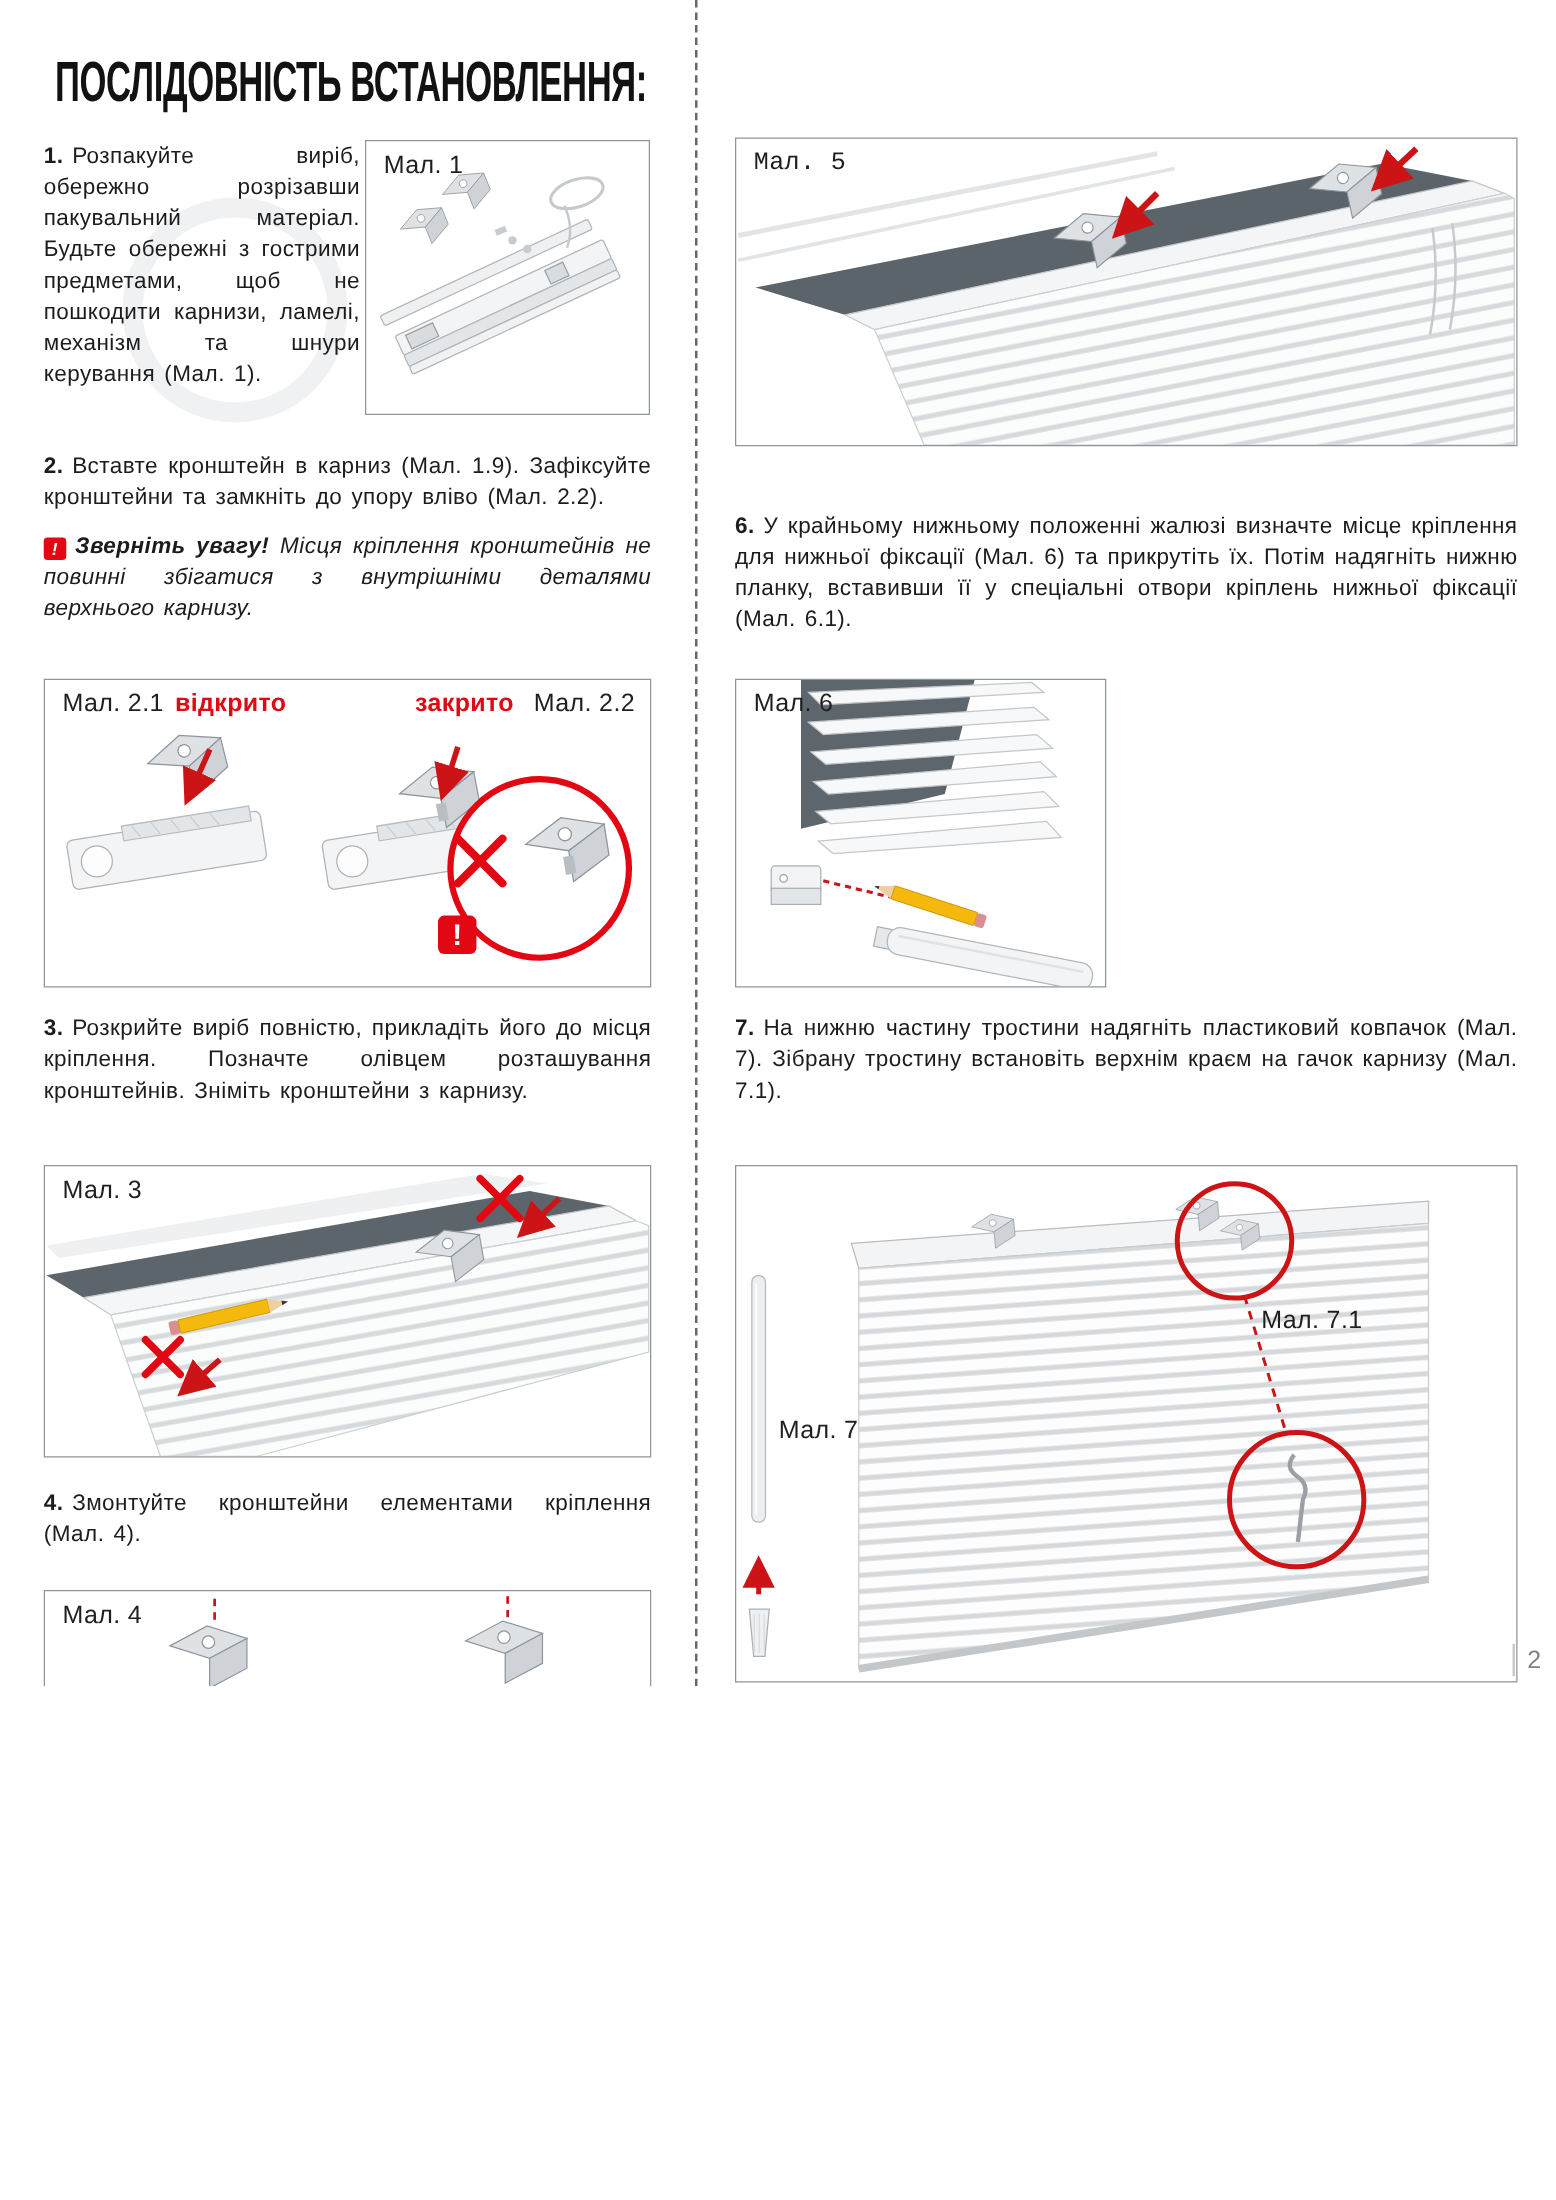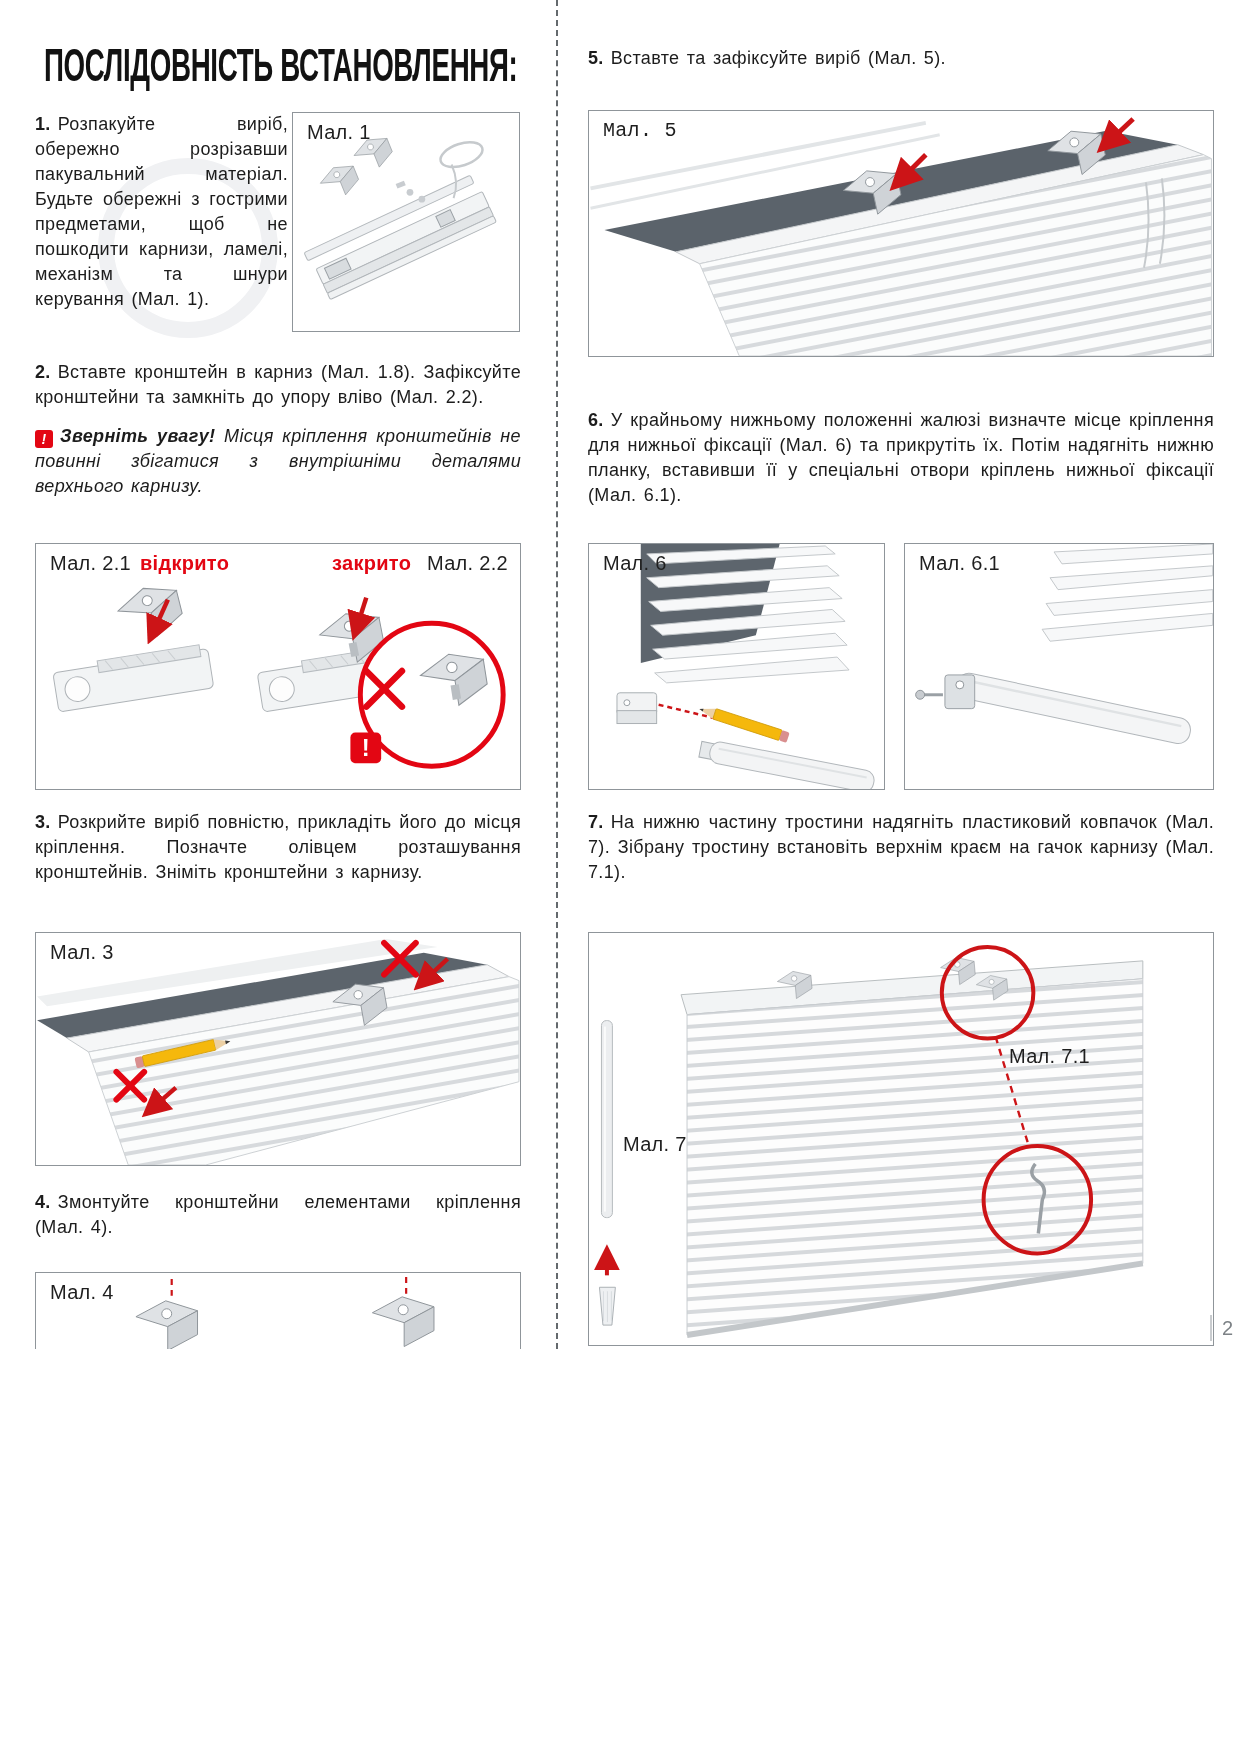--- a/index.html
+++ b/index.html
@@ -84,21 +84,21 @@
         </g>
         <ellipse cx="170" cy="42" rx="22" ry="11" transform="rotate(-18 170 42)" fill="none" stroke="#c6cacd" stroke-width="2.5"></ellipse>
         <path d="M160,52 q8,18 2,34" fill="none" stroke="#c6cacd" stroke-width="2"></path>
         <circle cx="118" cy="80" r="3.4" fill="#c8ccd0"></circle>
         <circle cx="130" cy="87" r="3.4" fill="#c8ccd0"></circle>
         <rect x="104" y="70" width="9" height="5" transform="rotate(-22 108 72)" fill="#c8ccd0"></rect>
       </svg>
     </div>
 
     <p class="step" style="left:35px; top:360px; width:486px;">
-      <b class="num">2.</b><span>Вставте кронштейн в карниз (Мал. 1.8). Зафіксуйте кронштейни та замкніть до упору вліво (Мал. 2.2).</span>
+      <b class="num">2.</b><span>Вставте кронштейн в карниз (Мал. 1.9). Зафіксуйте кронштейни та замкніть до упору вліво (Мал. 2.2).</span>
     </p>
 
     <p class="warn" style="left:35px; top:424px; width:486px;">
       <span class="warn-icon">!</span><b>Зверніть увагу!</b> <span>Місця кріплення кронштейнів не повинні збігатися з внутрішніми деталями верхнього карнизу.</span>
     </p>
 
     <div class="figure" style="left:35px; top:543px; width:486px; height:247px;">
       <div class="fig-label" style="left:14px; top:8px;">Мал. 2.1</div>
       <div class="fig-label red" style="left:104px; top:8px;">відкрито</div>
       <div class="fig-label red" style="left:296px; top:8px;">закрито</div>
@@ -242,23 +242,20 @@
           </g>
         <g transform="translate(396,174) rotate(90)">
             <use href="#f4scr"></use>
           </g>
         <g transform="translate(330,298) rotate(-72)">
             <use href="#f4drill"></use>
           </g>
       </svg>
     </div>
 
-    <p class="step" style="left:588px; top:46px; width:626px;">
-      <b class="num">5.</b><span>Вставте та зафіксуйте виріб (Мал. 5).</span>
-    </p>
 
     <div class="figure" style="left:588px; top:110px; width:626px; height:247px;">
       <div class="fig-label" style="left:14px; top:8px;font-family:Liberation Mono, monospace;">Мал. 5</div>
       <svg viewBox="0 0 626 247">
         <defs>
           <marker id="f5ah" viewBox="0 0 10 10" refX="8" refY="5" markerWidth="6.5" markerHeight="6.5" orient="auto">
               <path d="M0,0 L10,5 L0,10 z" fill="#cc1417"></path>
             </marker>
           <pattern id="f5sl" width="14" height="14" patternUnits="userSpaceOnUse" patternTransform="rotate(-11)">
             <rect width="14" height="14" fill="#fbfcfc"></rect>
@@ -313,37 +310,20 @@
           <rect x="70" y="0" width="8" height="11" rx="2" fill="#d98f8f"></rect>
         </g>
         <g transform="translate(124,198) rotate(11)">
           <rect x="-10" y="3" width="14" height="16" fill="#e6e9eb" stroke="#aab0b4"></rect>
           <rect x="0" y="0" width="168" height="22" rx="10" fill="#f3f4f5" stroke="#b2b7bb"></rect>
           <line x1="8" y1="7" x2="160" y2="7" stroke="#dfe2e4" stroke-width="2"></line>
         </g>
       </svg>
     </div>
 
-    <div class="figure" style="left:904px; top:543px; width:310px; height:247px;">
-      <div class="fig-label" style="left:14px; top:8px;">Мал. 6.1</div>
-      <svg viewBox="0 0 310 247">
-        <polygon points="150,8 310,0 310,10 158,20" fill="#f7f8f9" stroke="#c3c7ca"></polygon>
-        <polygon points="146,34 310,22 310,32 154,46" fill="#f7f8f9" stroke="#c3c7ca"></polygon>
-        <polygon points="142,60 310,46 310,58 150,72" fill="#f7f8f9" stroke="#c3c7ca"></polygon>
-        <polygon points="138,86 310,70 310,82 146,98" fill="#f7f8f9" stroke="#c3c7ca"></polygon>
-        <g transform="translate(55,128) rotate(12)">
-          <rect x="0" y="0" width="240" height="26" rx="12" fill="#f4f5f6" stroke="#b2b7bb"></rect>
-          <line x1="10" y1="8" x2="230" y2="8" stroke="#dfe2e4" stroke-width="2.5"></line>
-        </g>
-        <rect x="40" y="132" width="30" height="34" rx="3" fill="#dde1e4" stroke="#9aa0a5"></rect>
-        <circle cx="55" cy="142" r="4" fill="#fff" stroke="#8f959a"></circle>
-        <line x1="18" y1="152" x2="38" y2="152" stroke="#9aa0a5" stroke-width="3"></line>
-        <circle cx="15" cy="152" r="4.5" fill="#c8ccd0" stroke="#8f959a"></circle>
-      </svg>
-    </div>
 
     <p class="step" style="left:588px; top:810px; width:626px;">
       <b class="num">7.</b><span>На нижню частину тростини надягніть пластиковий ковпачок (Мал. 7). Зібрану тростину встановіть верхнім краєм на гачок карнизу (Мал. 7.1).</span>
     </p>
 
     <div class="figure" style="left:588px; top:932px; width:626px; height:414px;">
       <div class="fig-label" style="left:34px; top:200px;">Мал. 7</div>
       <div class="fig-label" style="left:420px; top:112px;">Мал. 7.1</div>
       <svg viewBox="0 0 626 414">
         <defs>

